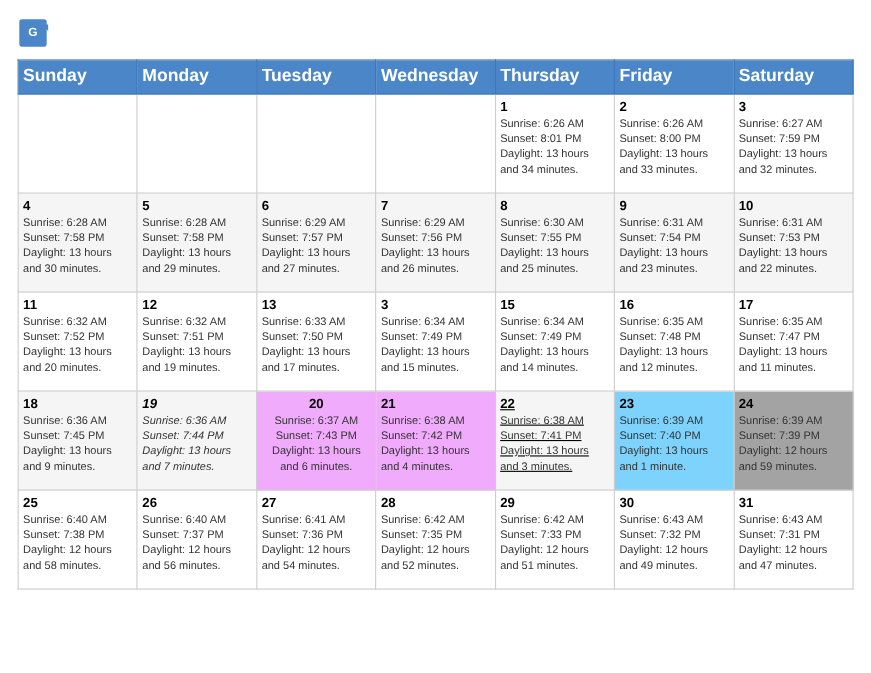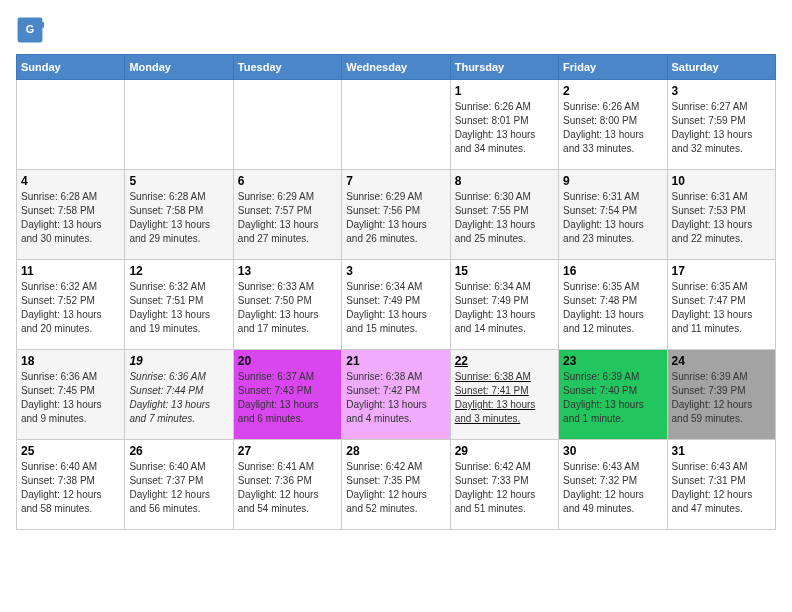--- a/index.html
+++ b/index.html
@@ -49,21 +49,21 @@
     .calendar {
       width: 100%;
       border-collapse: collapse;
       font-size: 11px;
     }
     .calendar th {
       background-color: #4a86c8;
       color: #fff;
       padding: 6px 4px;
       text-align: left;
-      font-size: 11px;
+      font-size: 16px;
       border: 1px solid #3a76b8;
     }
     .calendar td {
       border: 1px solid #ccc;
       vertical-align: top;
       padding: 4px;
       height: 90px;
       width: 108px;
       background: #fff;
     }
@@ -202,33 +202,33 @@
       </tr>
       <tr>
         <td style="background: rgb(245, 245, 245);">
           <div class="day-num">18</div>
           <div class="day-info">Sunrise: 6:36 AM<br>Sunset: 7:45 PM<br>Daylight: 13 hours<br>and 9 minutes.</div>
         </td>
         <td style="background: rgb(245, 245, 245); font-style: italic;">
           <div class="day-num">19</div>
           <div class="day-info">Sunrise: 6:36 AM<br>Sunset: 7:44 PM<br>Daylight: 13 hours<br>and 7 minutes.</div>
         </td>
-        <td style="background: #d946ef;">
+        <td style="background: #f0abfc; text-align: center;">
           <div class="day-num">20</div>
           <div class="day-info">Sunrise: 6:37 AM<br>Sunset: 7:43 PM<br>Daylight: 13 hours<br>and 6 minutes.</div>
         </td>
         <td style="background: #f0abfc;">
           <div class="day-num">21</div>
           <div class="day-info">Sunrise: 6:38 AM<br>Sunset: 7:42 PM<br>Daylight: 13 hours<br>and 4 minutes.</div>
         </td>
         <td style="background: rgb(245, 245, 245); text-decoration: underline;">
           <div class="day-num">22</div>
           <div class="day-info">Sunrise: 6:38 AM<br>Sunset: 7:41 PM<br>Daylight: 13 hours<br>and 3 minutes.</div>
         </td>
-        <td style="background: #22c55e;">
+        <td style="background: #7dd3fc;">
           <div class="day-num">23</div>
           <div class="day-info">Sunrise: 6:39 AM<br>Sunset: 7:40 PM<br>Daylight: 13 hours<br>and 1 minute.</div>
         </td>
         <td style="background: #a3a3a3;">
           <div class="day-num">24</div>
           <div class="day-info">Sunrise: 6:39 AM<br>Sunset: 7:39 PM<br>Daylight: 12 hours<br>and 59 minutes.</div>
         </td>
       </tr>
       <tr>
         <td>

